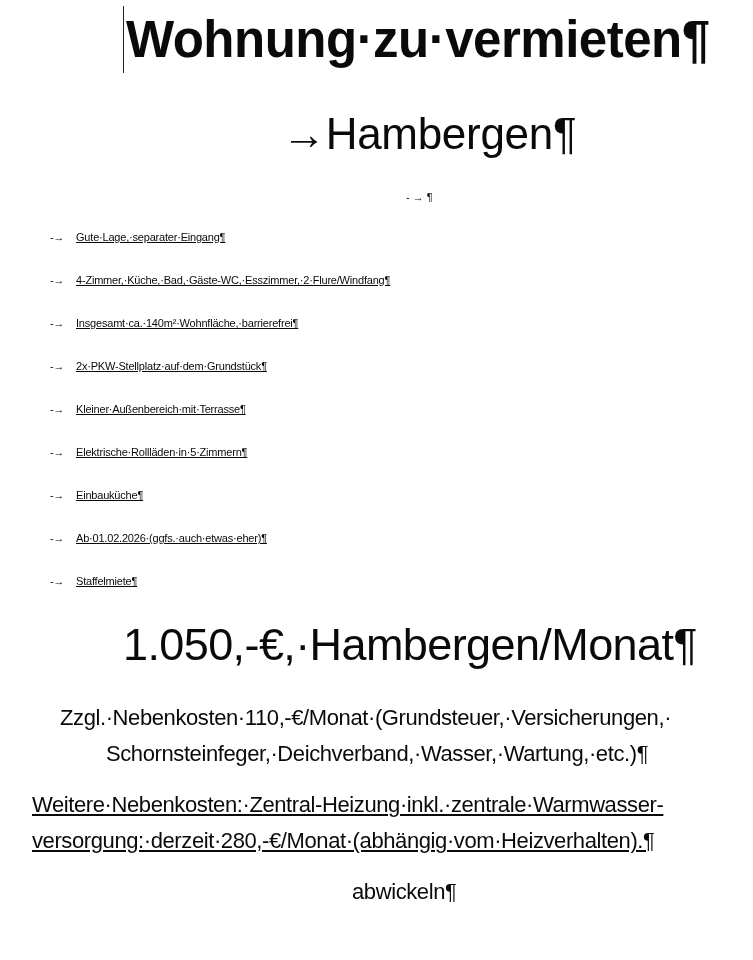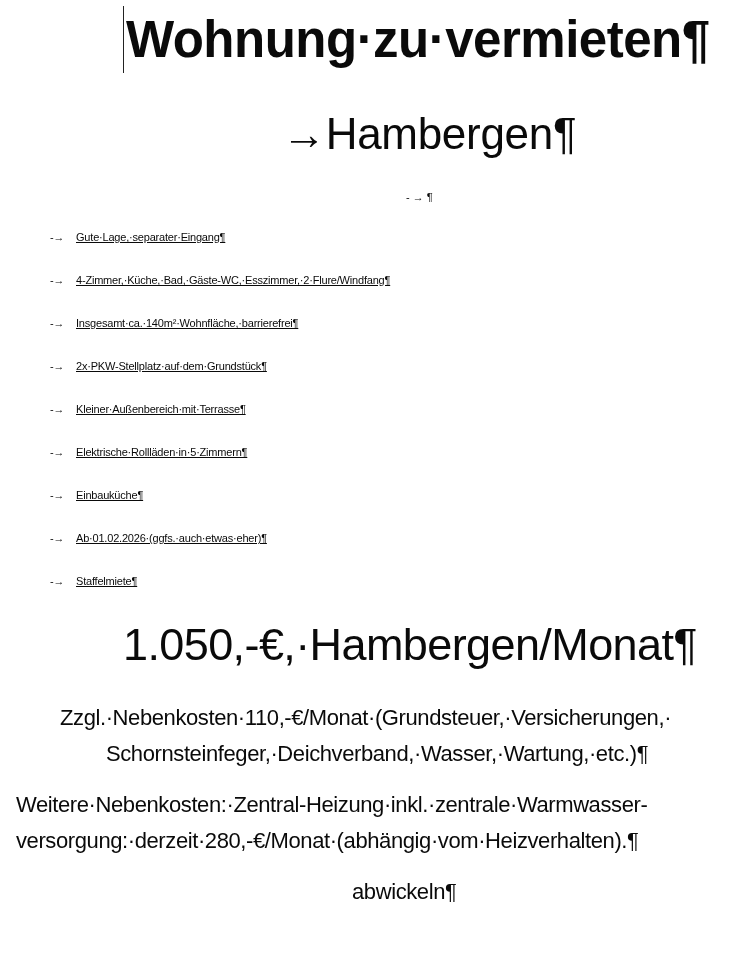--- a/index.html
+++ b/index.html
@@ -29,21 +29,21 @@
   .price {
     position: absolute; left: 123px; top: 616px; white-space: nowrap;
     font-size: 45px; line-height: 58px; letter-spacing: -0.6px;
   }
   .para {
     position: absolute; white-space: nowrap; font-size: 22px; line-height: 36px; letter-spacing: -0.4px;
   }
   .para .line { display: block; }
   .p1 { left: 60px; top: 700px; }
   .p1 .l2 { padding-left: 46px; }
-  .p2 { left: 16px; top: 787px; }
+  .p2 { left: 32px; top: 787px; text-decoration: underline; }
   .p3 { left: 57px; top: 874px; }
   .p3 .l2 { padding-left: 295px; text-align: right; }
 </style>
 </head>
 <body>
 
 <div class="page">
   <div class="cursor"></div>
 
   <div class="title">Wohnung·zu·vermieten¶</div>

